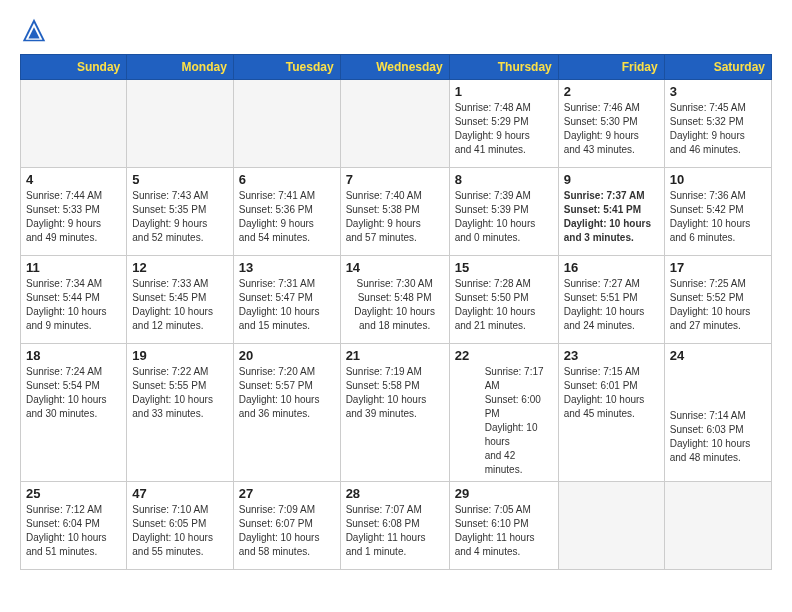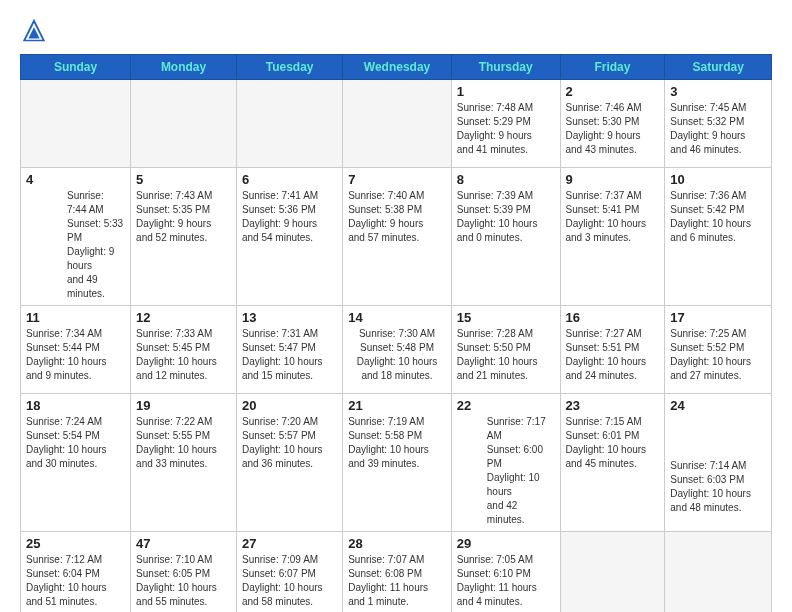--- a/index.html
+++ b/index.html
@@ -49,22 +49,22 @@
       font-size: 15px;
       color: #444;
     }
     .calendar {
       width: 100%;
       border-collapse: collapse;
       font-size: 11px;
     }
     .calendar th {
       background: #2060c0;
-      color: #5eead4;
-      text-align: center;
+      color: #fde047;
+      text-align: right;
       padding: 5px 6px;
       font-size: 12px;
       font-weight: bold;
       border: 1px solid #1a50a0;
     }
     .calendar td {
       vertical-align: top;
       border: 1px solid #ccc;
       padding: 4px 5px;
       width: 113px;
@@ -145,21 +145,21 @@
             <div class="day-number">3</div>
             <div class="day-info" style="white-space: pre-line;">Sunrise: 7:45 AM
 Sunset: 5:32 PM
 Daylight: 9 hours
 and 46 minutes.</div>
           </td>
         </tr>
         <tr>
           <td>
             <div class="day-number">4</div>
-            <div class="day-info" style="white-space: pre-line; margin-left: 41px;">Sunrise: 7:44 AM
+            <div class="day-info" style="white-space: pre-line;">Sunrise: 7:44 AM
 Sunset: 5:33 PM
 Daylight: 9 hours
 and 49 minutes.</div>
           </td>
           <td>
             <div class="day-number">5</div>
             <div class="day-info" style="white-space: pre-line;">Sunrise: 7:43 AM
 Sunset: 5:35 PM
 Daylight: 9 hours
 and 52 minutes.</div>
@@ -180,21 +180,21 @@
           </td>
           <td>
             <div class="day-number">8</div>
             <div class="day-info" style="white-space: pre-line;">Sunrise: 7:39 AM
 Sunset: 5:39 PM
 Daylight: 10 hours
 and 0 minutes.</div>
           </td>
           <td>
             <div class="day-number">9</div>
-            <div class="day-info" style="white-space: pre-line;">Sunrise: 7:37 AM
+            <div class="day-info" style="white-space: pre-line; font-weight: bold;">Sunrise: 7:37 AM
 Sunset: 5:41 PM
 Daylight: 10 hours
 and 3 minutes.</div>
           </td>
           <td>
             <div class="day-number">10</div>
             <div class="day-info" style="white-space: pre-line;">Sunrise: 7:36 AM
 Sunset: 5:42 PM
 Daylight: 10 hours
 and 6 minutes.</div>

